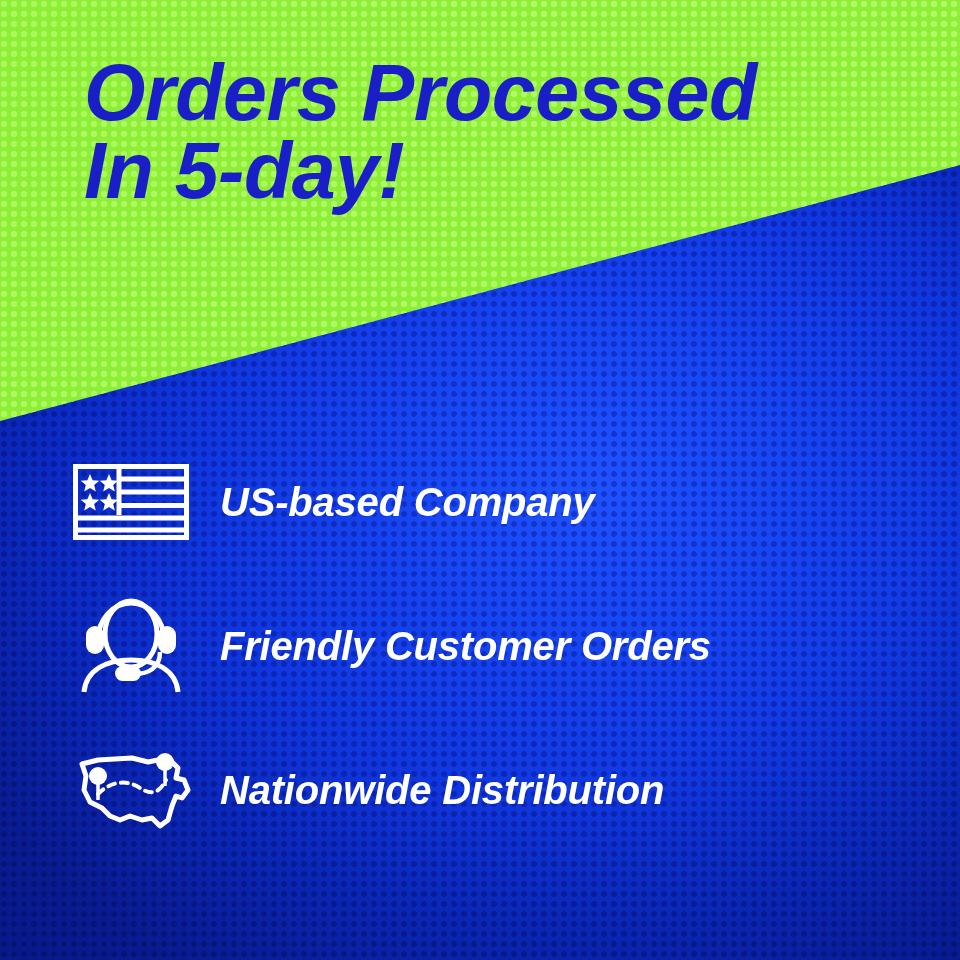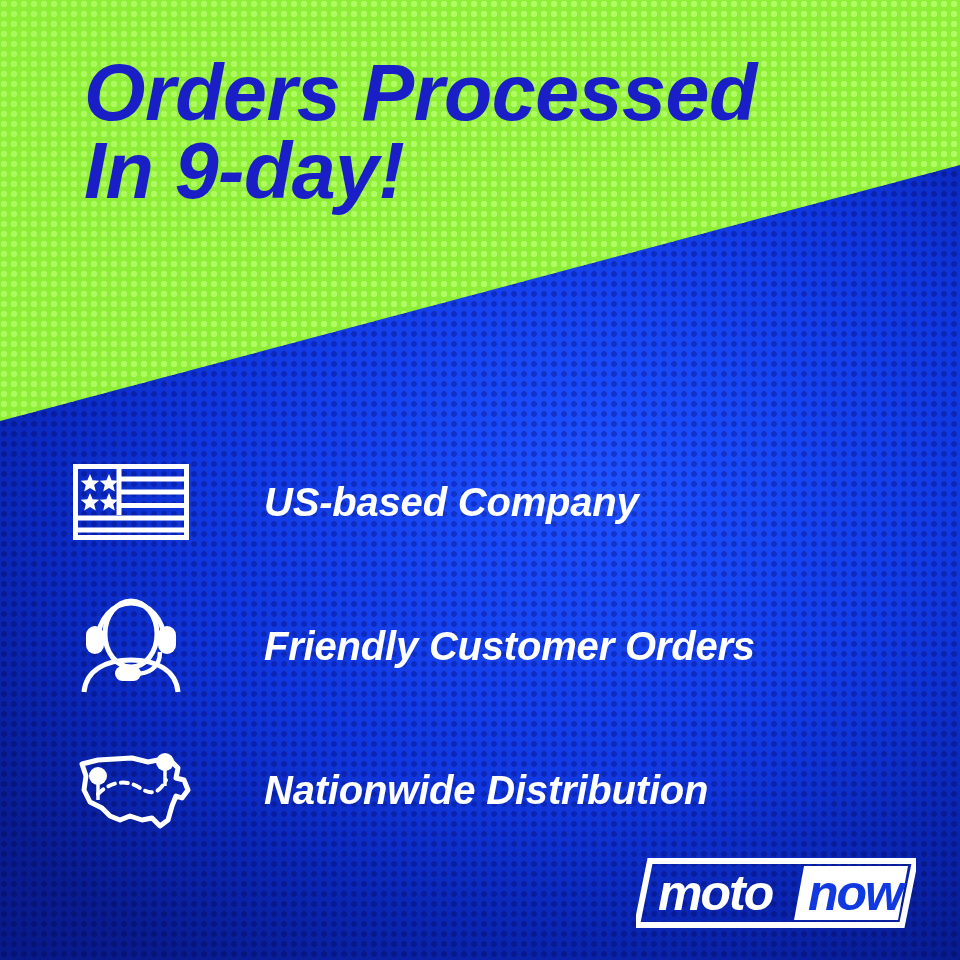--- a/index.html
+++ b/index.html
@@ -95,21 +95,20 @@
     position: absolute;
     left: 0;
     top: 430px;
     width: 960px;
   }
   .feature-row {
     position: relative;
     display: flex;
     align-items: center;
     height: 144px;
-    gap: 44px;
   }
   .feature-icon {
     width: 130px;
     min-width: 130px;
     margin-left: 72px;
     display: flex;
     align-items: center;
     justify-content: flex-start;
   }
   .feature-label {
@@ -149,21 +148,21 @@
   <div class="blue-base"></div>
   <div class="blue-dots"></div>
   <div class="blue-vignette"></div>
 
   <div class="green-panel">
     <div class="green-dots"></div>
     <div class="green-shade"></div>
   </div>
 
   <div class="headline">Orders Processed
-In 9-day!</div>
+In 5-day!</div>
 
   <div class="features">
 
     <div class="feature-row">
       <div class="feature-icon">
         <svg width="118" height="78" viewBox="0 0 118 78" aria-hidden="true">
           <g fill="none" stroke="#ffffff" stroke-width="5">
             <rect x="3.5" y="3.5" width="111" height="71"></rect>
             <line x1="47" y1="16" x2="114" y2="16"></line>
             <line x1="47" y1="29" x2="114" y2="29"></line>
@@ -219,24 +218,14 @@
 
           <circle cx="93" cy="16" r="9" fill="#ffffff"></circle>
           <line x1="93" y1="24" x2="93" y2="40" stroke="#ffffff" stroke-width="3.5"></line>
         </svg>
       </div>
       <div class="feature-label">Nationwide Distribution</div>
     </div>
 
   </div>
 
-  <div class="logo">
-    <svg width="280" height="72" viewBox="0 0 280 72" aria-hidden="true">
-
-      <polygon points="14,4 279,4 266,68 1,68" fill="none" stroke="#ffffff" stroke-width="6"></polygon>
-
-      <polygon points="168,9 272,9 262,63 158,63" fill="#ffffff"></polygon>
-      <text class="logo-moto" x="22" y="53">moto</text>
-      <text class="logo-now" x="172" y="53">now</text>
-    </svg>
-  </div>
 
 </div>
 
 </body></html>

